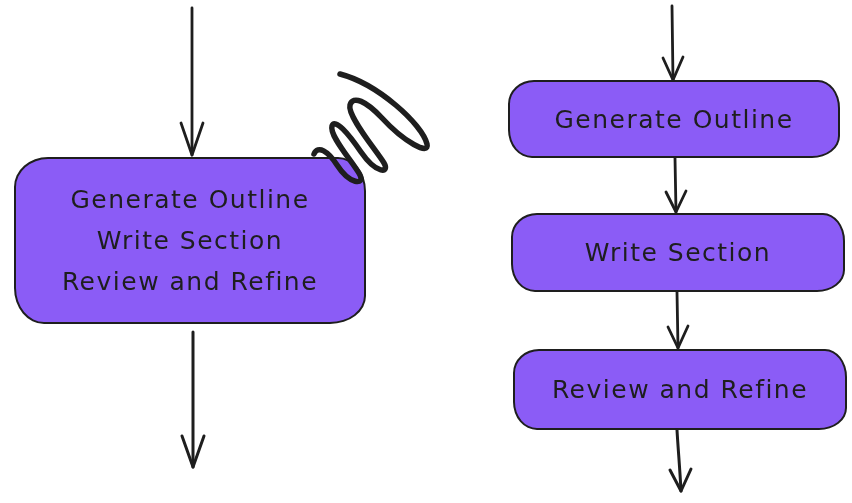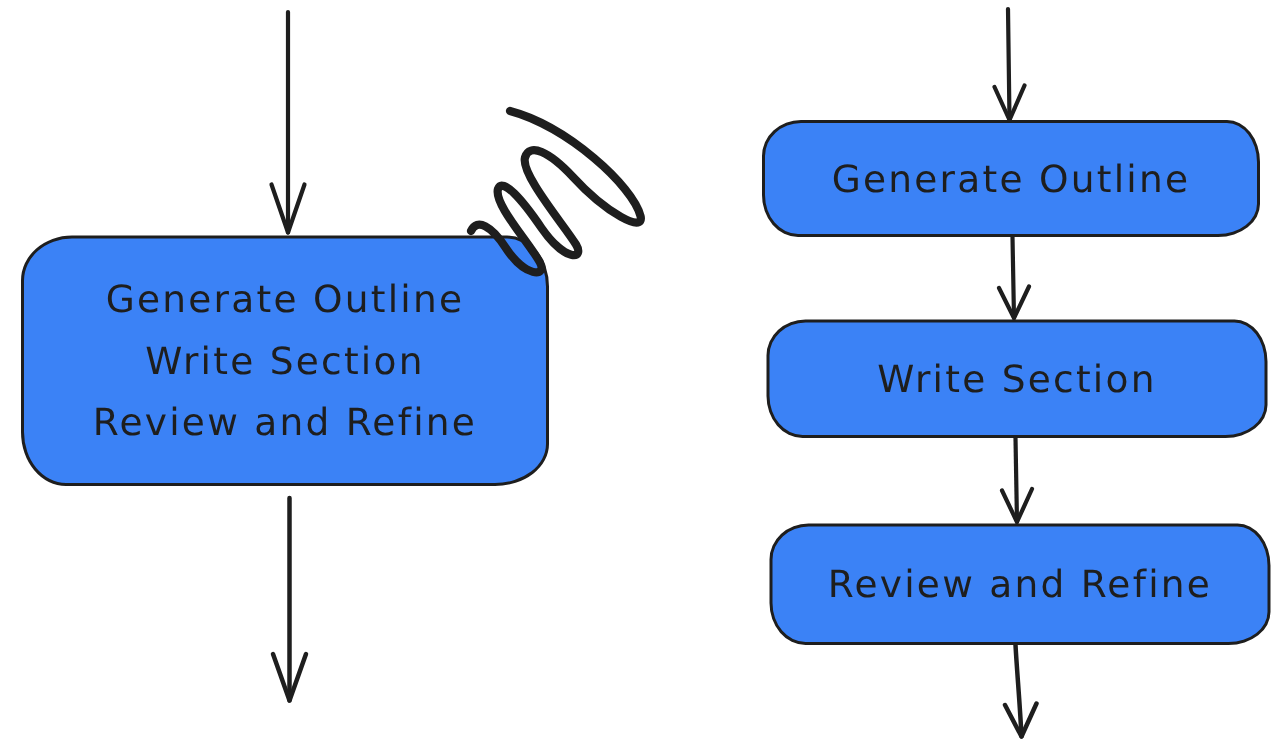--- a/index.html
+++ b/index.html
@@ -13,21 +13,21 @@
     width: 852px;
     height: 503px;
     background: #ffffff;
     overflow: hidden;
     color: #1e1e1e;
   }
   .flow-node {
     position: absolute;
     box-sizing: border-box;
     border: 2.6px solid #1e1e1e;
-    background: #3b82f6;
+    background: #8b5cf6;
     display: flex;
     flex-direction: column;
     align-items: center;
     justify-content: center;
     text-align: center;
     color: #1e1e1e;
   }
   
   .flow-node.big {
     left: 14px; top: 157px; width: 352px; height: 167px;

